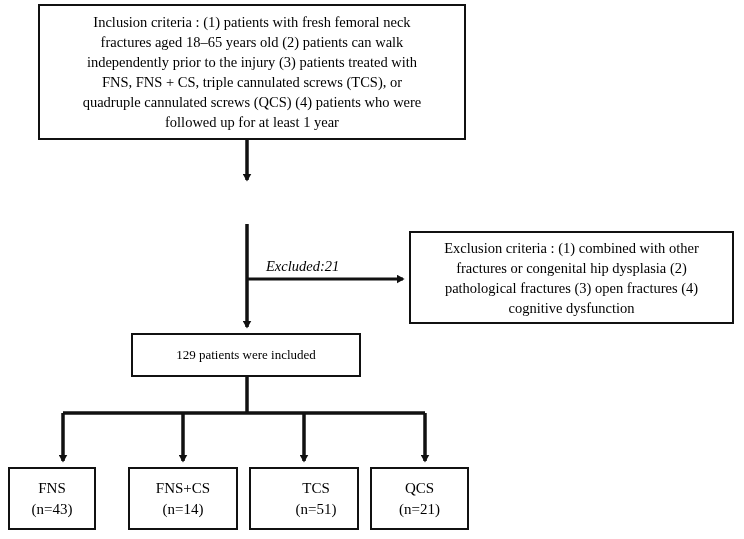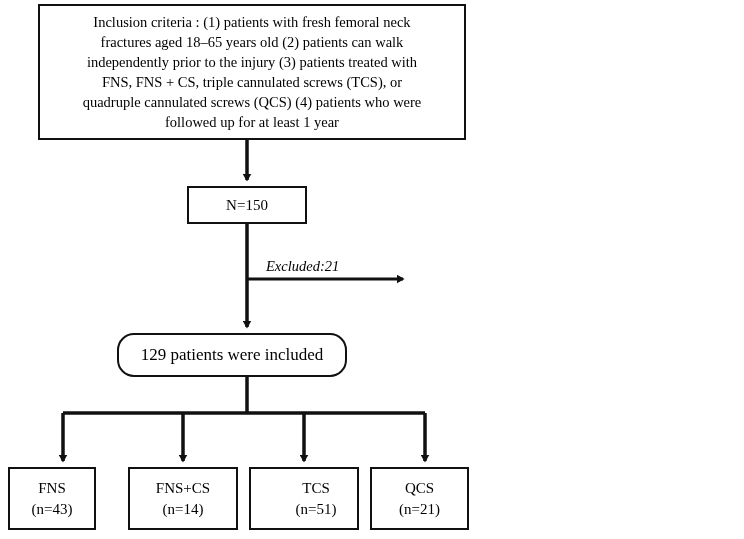--- a/index.html
+++ b/index.html
@@ -45,23 +45,22 @@
   }
   #node-enrolled {
     left: 187px; top: 186px; width: 120px; height: 38px;
     font-size: 15px;
   }
   #node-exclusion {
     left: 409px; top: 231px; width: 325px; height: 93px;
     font-size: 14.5px;
   }
   #node-included {
-    left: 117px; top: 333px; width: 230px; height: 44px;
-    font-size: 17px;
-    border-radius: 17px;
+    left: 131px; top: 333px; width: 230px; height: 44px;
+    font-size: 13px;
   }
   #node-fns {
     left: 8px; top: 467px; width: 88px; height: 63px;
     font-size: 15px;
   }
   #node-fnscs {
     left: 128px; top: 467px; width: 110px; height: 63px;
     font-size: 15px;
   }
   #node-tcs {
@@ -116,28 +115,31 @@
 
   <div class="box" id="node-inclusion">
     <span class="txt">Inclusion criteria : (1) patients with fresh femoral neck
 fractures aged 18–65 years old (2) patients can walk
 independently prior to the injury (3) patients treated with
 FNS, FNS + CS, triple cannulated screws (TCS), or
 quadruple cannulated screws (QCS) (4) patients who were
 followed up for at least 1 year</span>
   </div>
 
-  <div class="box" id="node-enrolled">
-    <span class="txt">N=150</span>
-  </div>
 
   <div class="label" id="label-excluded">
     <span>Excluded:21</span>
   </div>
 
+  <div class="box" id="node-exclusion">
+    <span class="txt">Exclusion criteria : (1) combined with other
+fractures or congenital hip dysplasia (2)
+pathological fractures (3) open fractures (4)
+cognitive dysfunction</span>
+  </div>
 
   <div class="box" id="node-included">
     <span class="txt">129 patients were included</span>
   </div>
 
   <div class="box" id="node-fns">
     <span class="txt">FNS
 (n=43)</span>
   </div>
 

